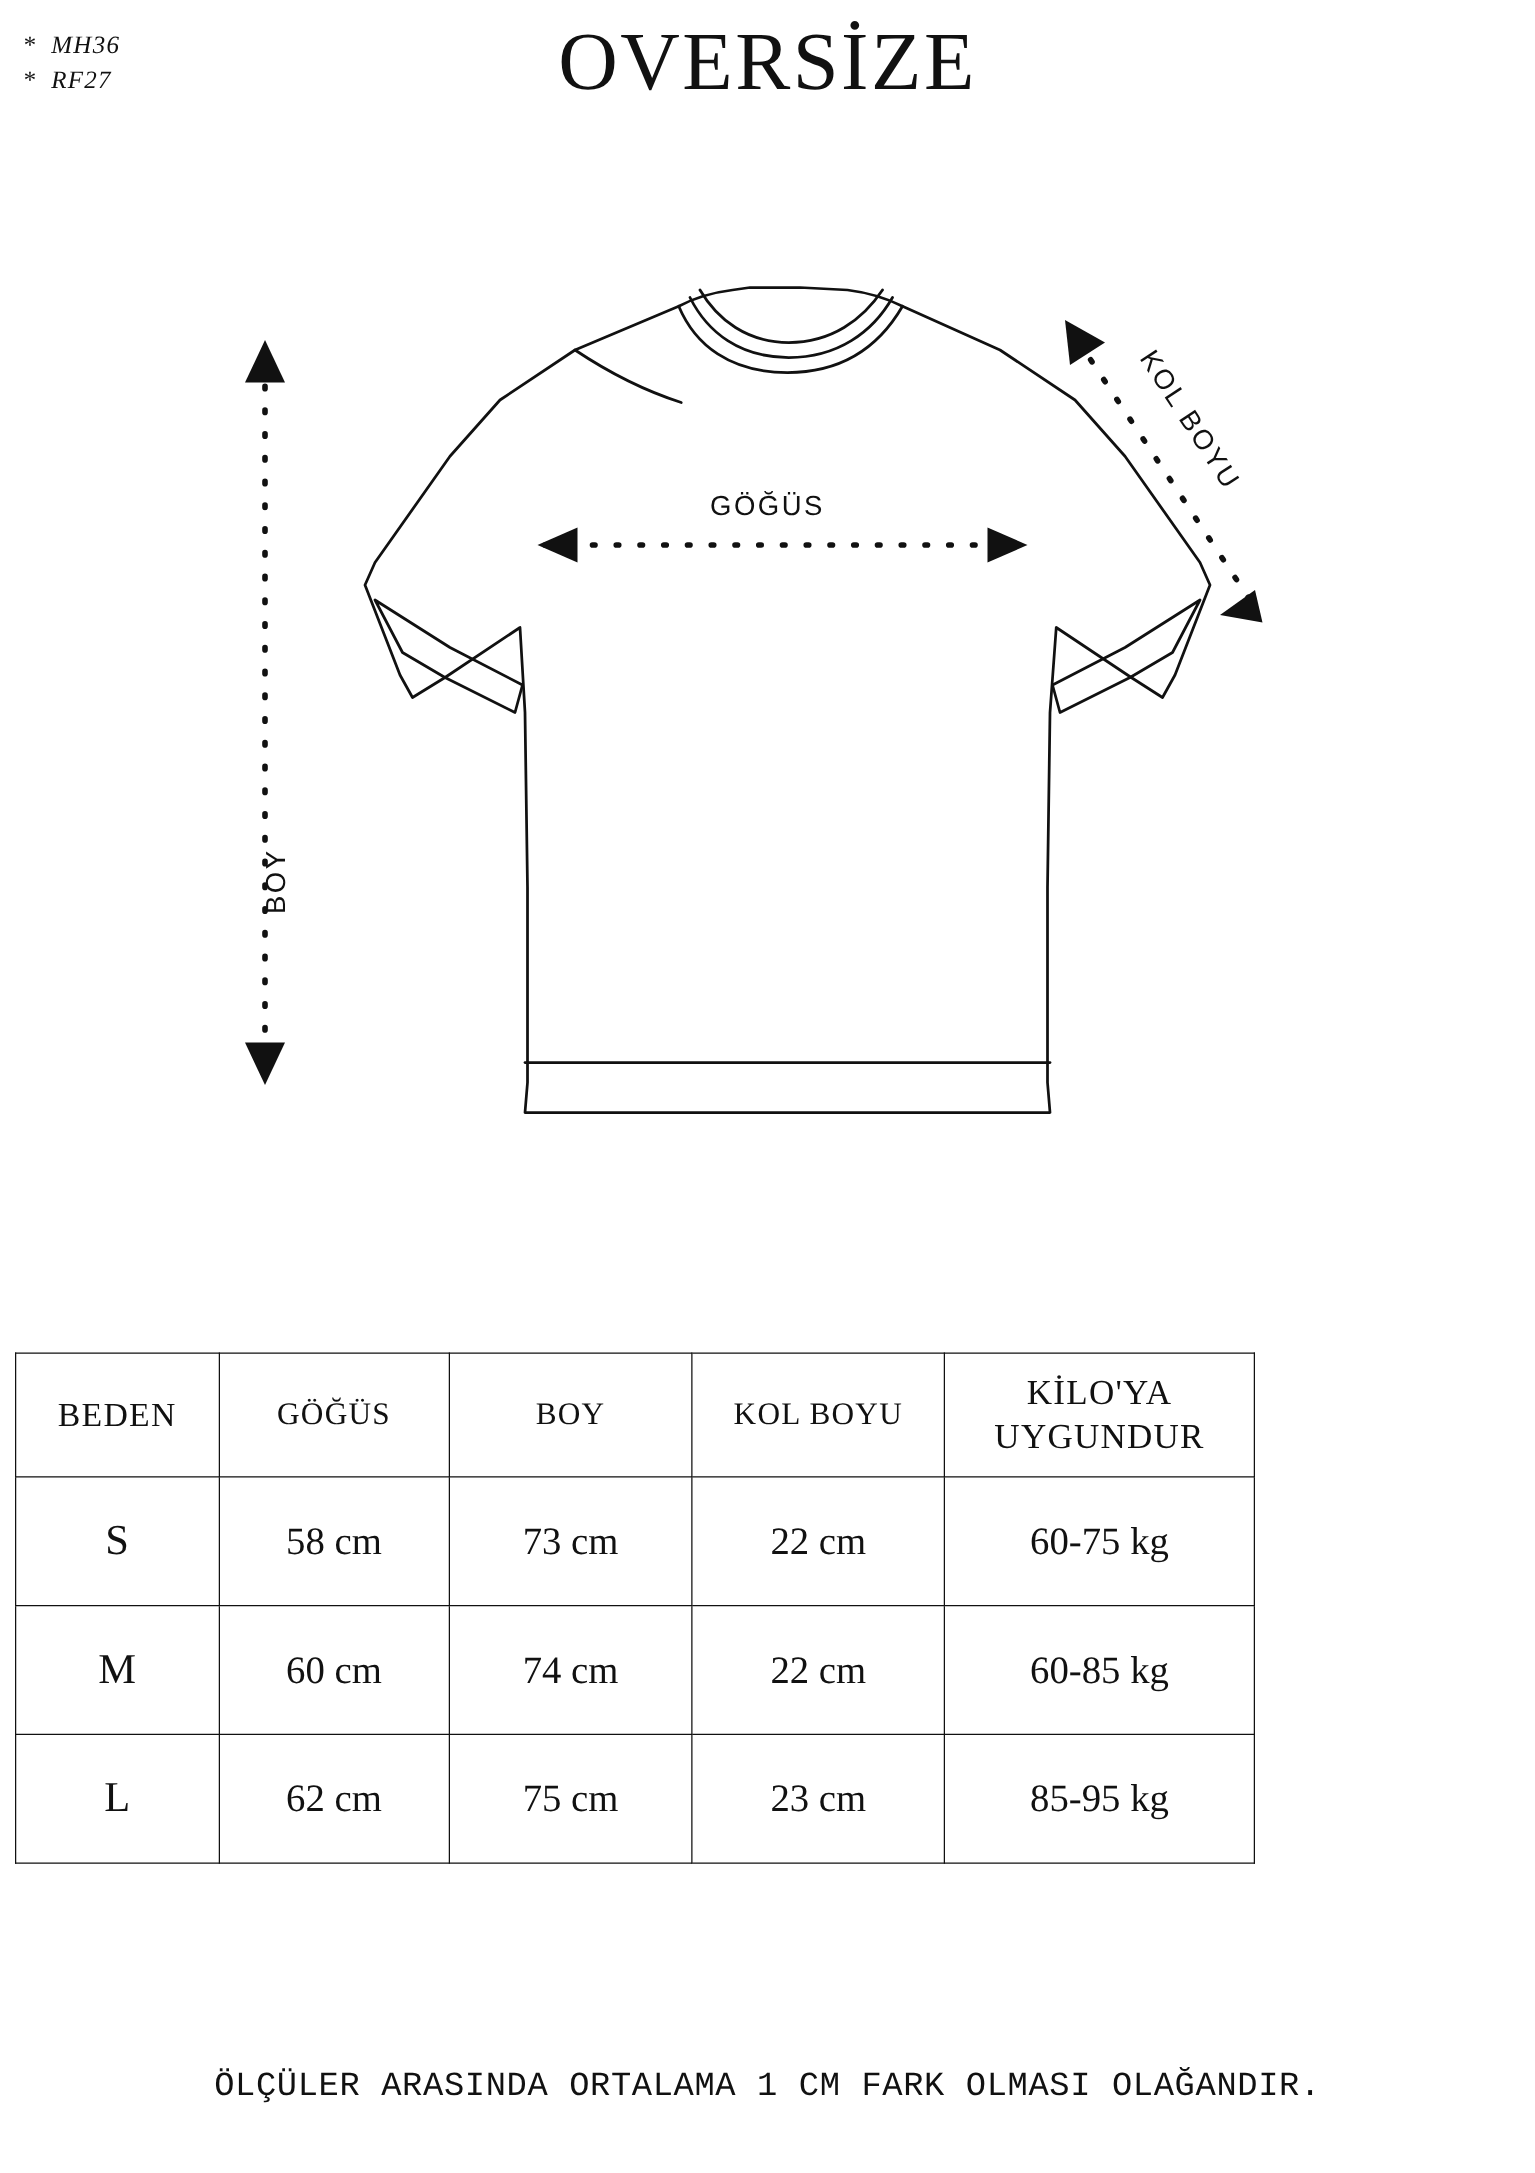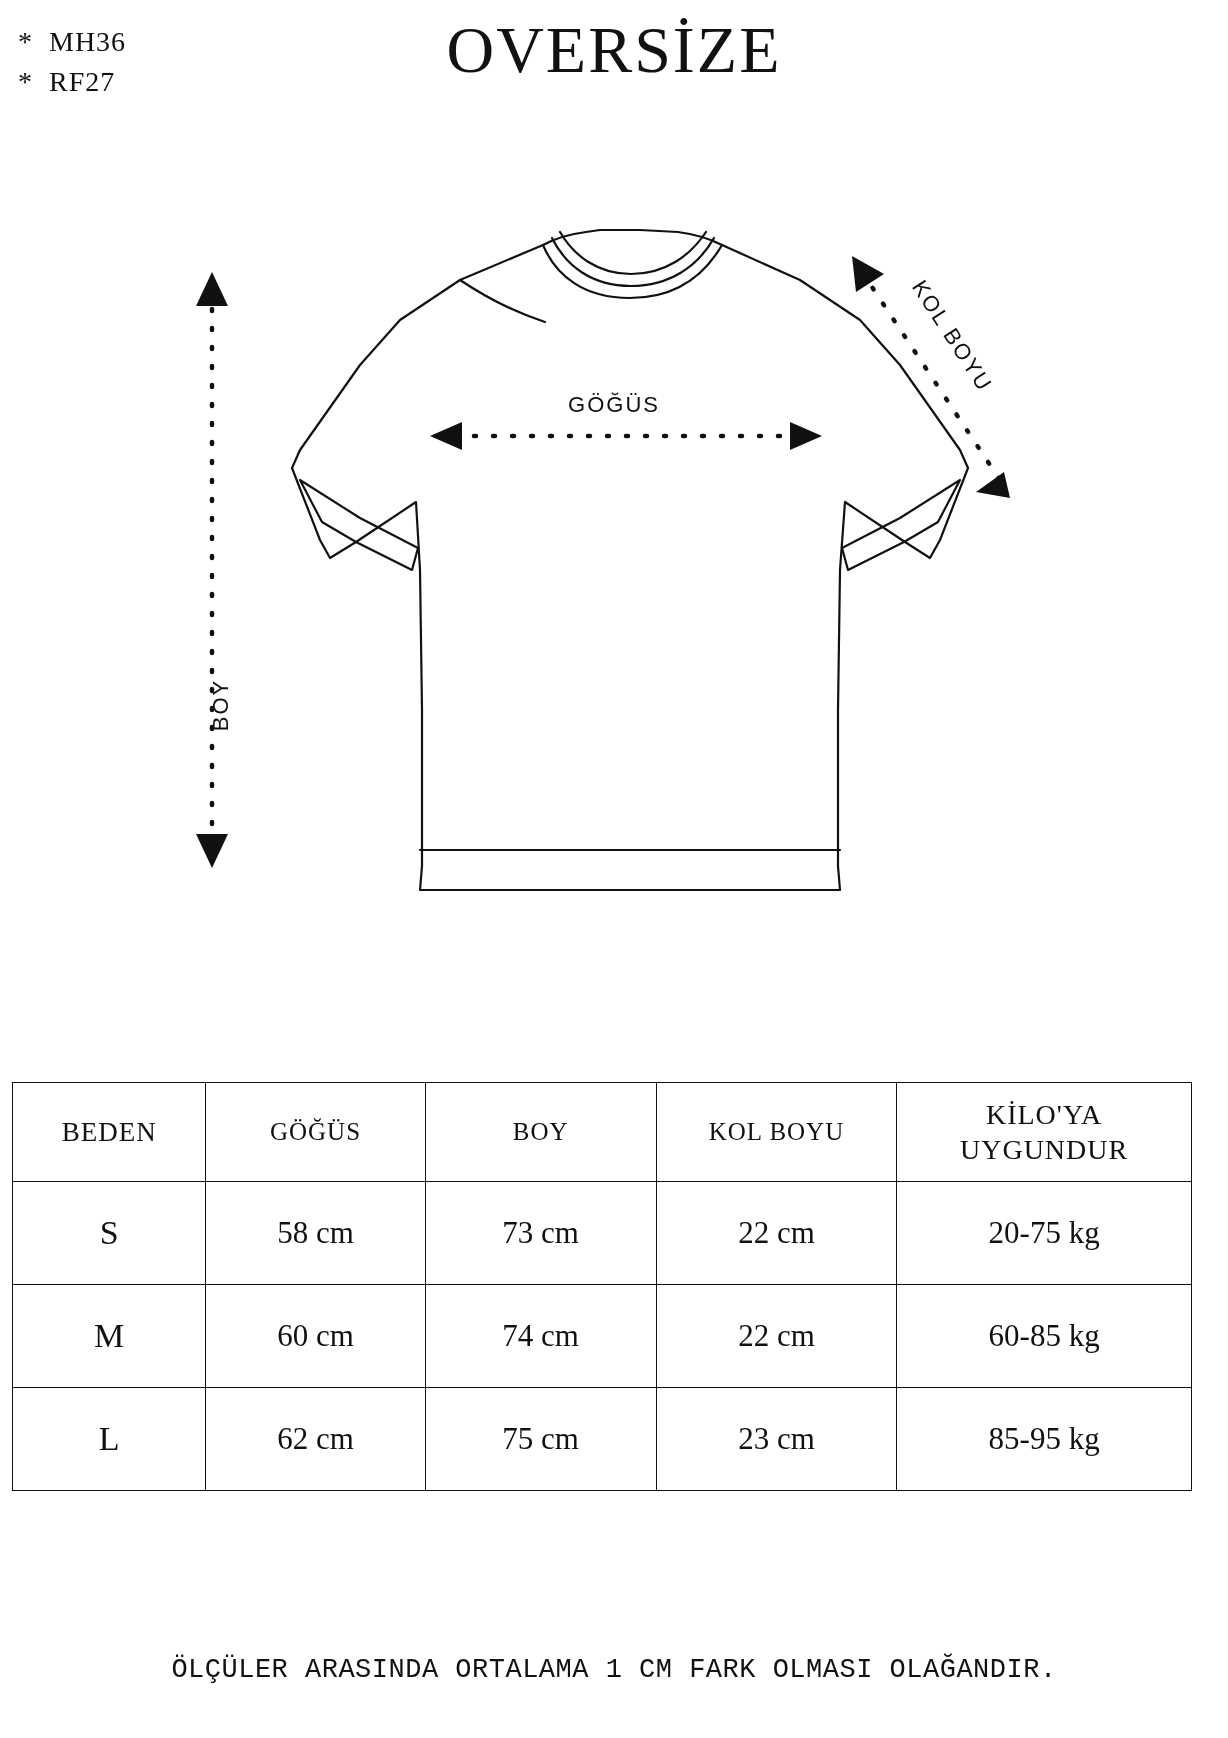--- a/index.html
+++ b/index.html
@@ -15,23 +15,24 @@
     color: #111111;
     overflow: hidden;
   }
 
   
   .codes {
     position: absolute;
     left: 18px;
     top: 22px;
     font-family: "Liberation Serif", serif;
-    font-size: 28px;
+    font-size: 20px;
     letter-spacing: 1px;
     line-height: 1.42;
+    font-style: italic;
   }
   .codes div { white-space: pre; }
 
   .title {
     position: absolute;
     left: 0;
     right: 0;
     top: 12px;
     text-align: center;
     font-family: "Liberation Serif", serif;
@@ -47,21 +48,21 @@
     top: 150px;
     width: 1228px;
     height: 810px;
   }
 
   
   .table-wrap {
     position: absolute;
     left: 12px;
     top: 1082px;
-    width: 1180px;
+    width: 992px;
   }
   table.size-table {
     border-collapse: collapse;
     width: 100%;
     table-layout: fixed;
   }
   table.size-table td, table.size-table th {
     border: 1px solid #111111;
     text-align: center;
     font-family: "Liberation Serif", serif;
@@ -210,21 +211,21 @@
           <span>UYGUNDUR</span>
         </th>
       </tr>
     </thead>
     <tbody>
       <tr>
         <td class="size-cell">S</td>
         <td class="val-cell">58 cm</td>
         <td class="val-cell">73 cm</td>
         <td class="val-cell">22  cm</td>
-        <td class="val-cell">20-75 kg</td>
+        <td class="val-cell">60-75 kg</td>
       </tr>
       <tr>
         <td class="size-cell">M</td>
         <td class="val-cell">60 cm</td>
         <td class="val-cell">74 cm</td>
         <td class="val-cell">22 cm</td>
         <td class="val-cell">60-85 kg</td>
       </tr>
       <tr>
         <td class="size-cell">L</td>

